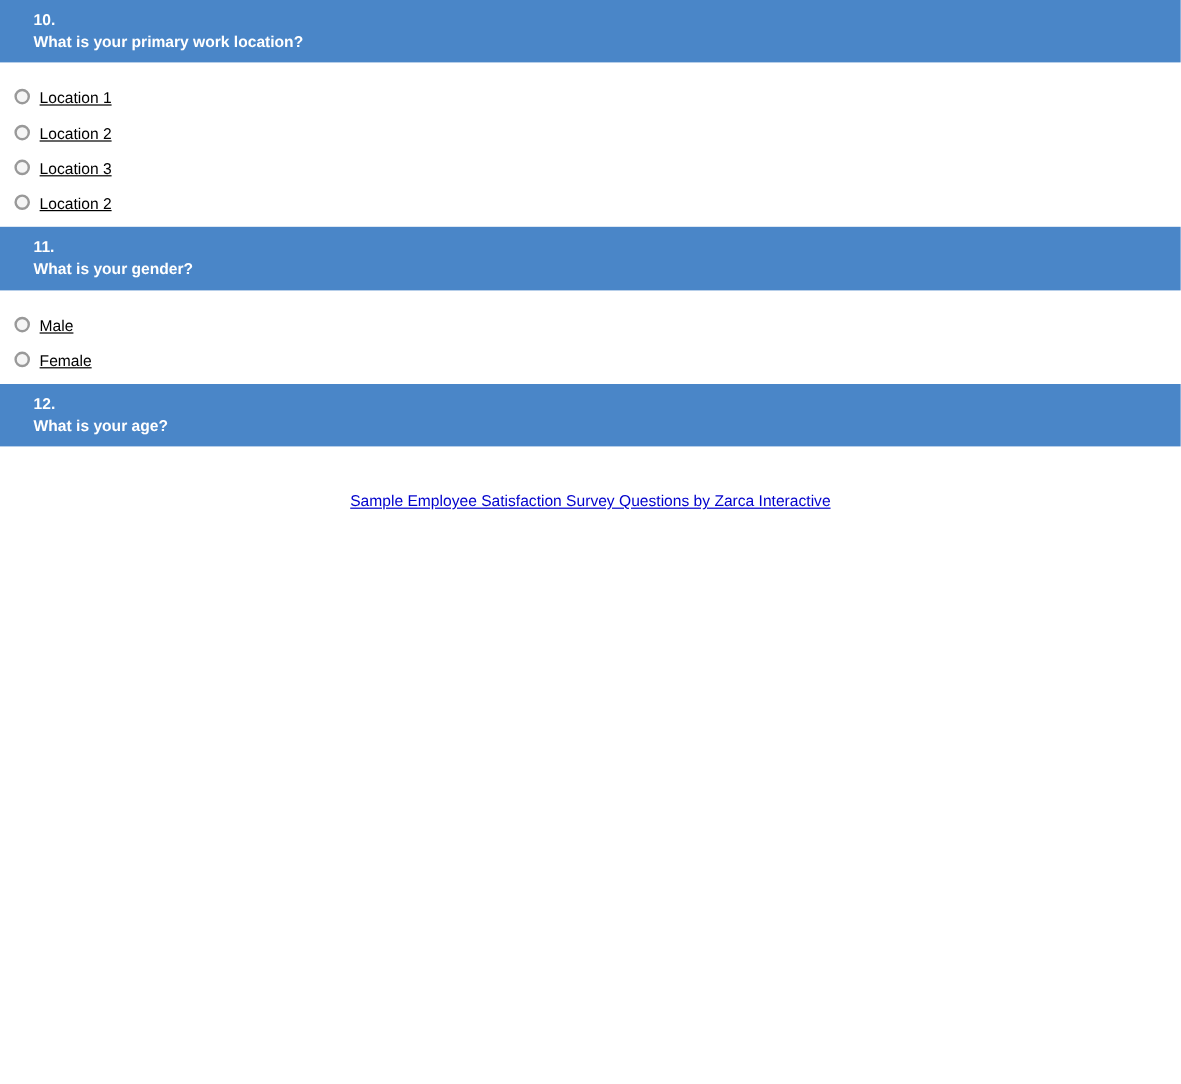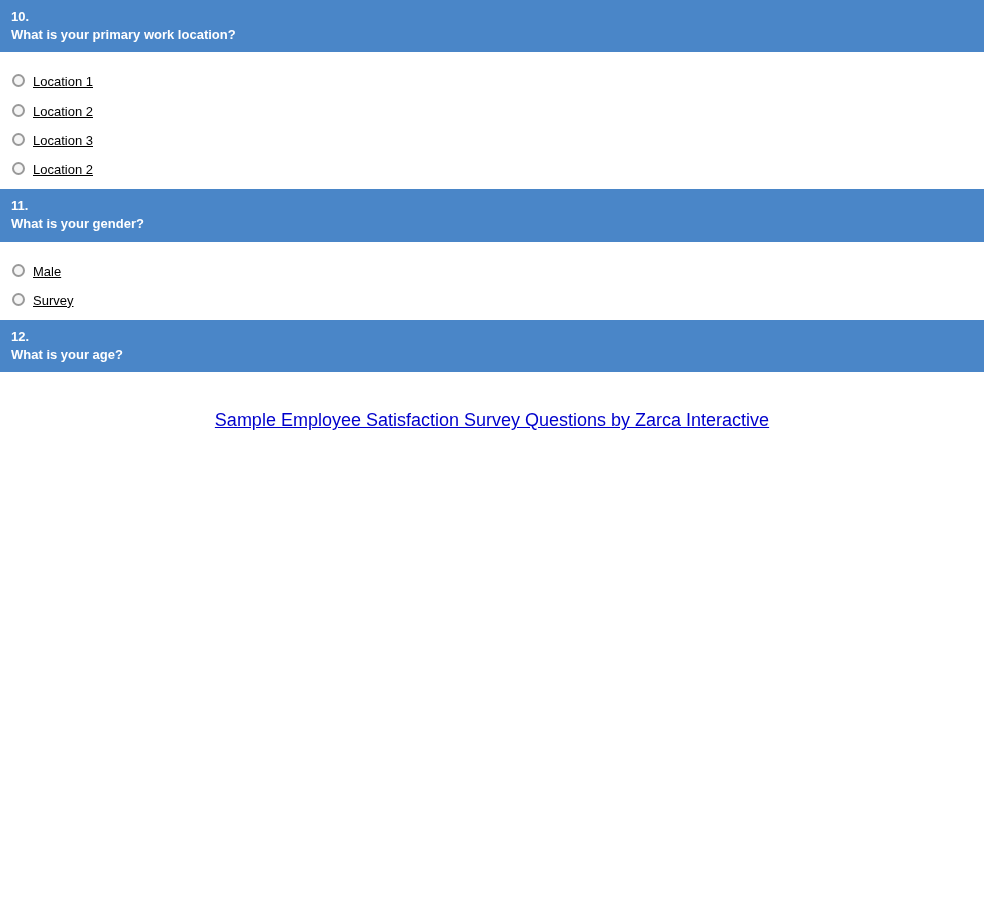--- a/index.html
+++ b/index.html
@@ -13,21 +13,21 @@
       font-size: 13px;
       background-color: #ffffff;
       color: #000000;
       width: 984px;
       min-height: 903px;
     }
 
     .question-header {
       background-color: #4a86c8;
       color: #ffffff;
-      padding: 8px 11px;
+      padding: 8px 28px;
       font-weight: bold;
       line-height: 1.4;
     }
 
     .question-number {
       font-size: 13px;
     }
 
     .question-text {
       font-size: 13px;
@@ -69,21 +69,21 @@
 
     .footer-link {
       text-align: center;
       padding: 20px;
       margin-top: 10px;
     }
 
     .footer-link a {
       color: #0000cc;
       text-decoration: underline;
-      font-size: 18px;
+      font-size: 13px;
     }
 
     .section-spacer {
       height: 8px;
     }
   </style>
 </head>
 <body>
 
 <div id="survey-container">
@@ -115,21 +115,21 @@
       <div class="question-text">What is your gender?</div>
     </div>
     <div class="section-spacer"></div>
     <div class="options-container">
       <div class="option-item">
         <div class="radio-wrapper"><div class="radio-btn"></div></div>
         <div class="option-label">Male</div>
       </div>
       <div class="option-item">
         <div class="radio-wrapper"><div class="radio-btn"></div></div>
-        <div class="option-label">Survey</div>
+        <div class="option-label">Female</div>
       </div>
     </div>
     <div class="question-header">
       <div class="question-number">12.</div>
       <div class="question-text">What is your age?</div>
     </div>
     <div class="section-spacer"></div>
   </div>
 
 <div class="footer-link">

